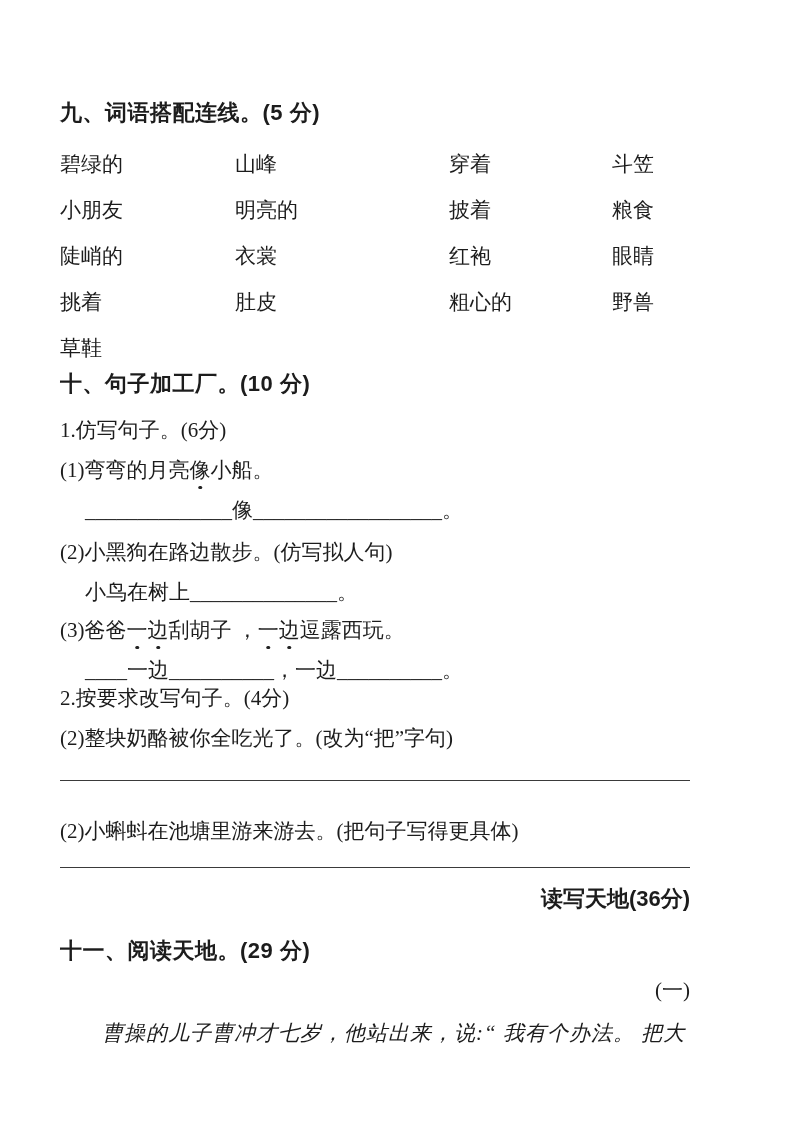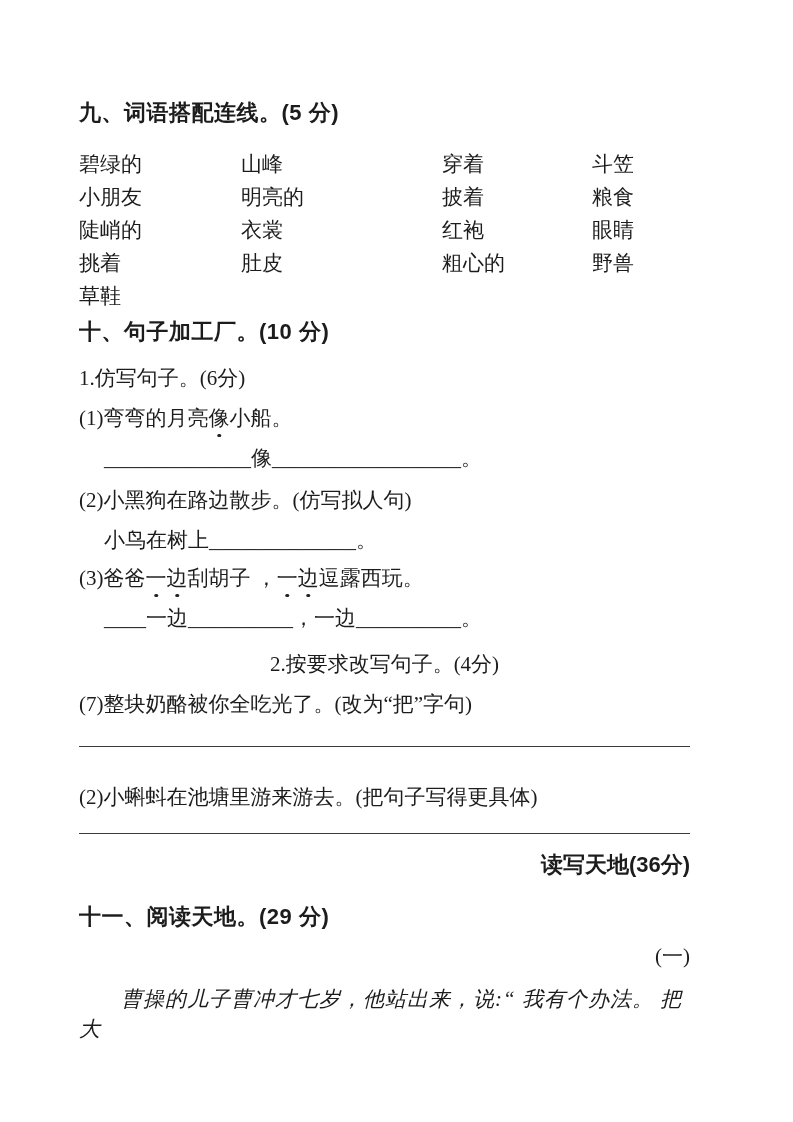--- a/index.html
+++ b/index.html
@@ -2,49 +2,50 @@
 <html><head>
 <meta charset="utf-8">
 <style>
   html,body{margin:0;padding:0;background:#e8e8e8;}
   .page{
     position:relative;
     width:793px;height:1122px;
     margin:0 auto;
     background:#ffffff;
     box-sizing:border-box;
-    padding:98px 103px 0 79px;
+    padding:98px 103px 0 60px;
     font-family:"Liberation Serif","DejaVu Serif",serif;
     color:#1c1c1c;
     font-size:21px;
     overflow:hidden;
   }
   .sec-heading{
     font-family:"Liberation Sans","DejaVu Sans",sans-serif;
     font-weight:bold;
     font-size:22px;
     line-height:30px;
     letter-spacing:0.5px;
   }
   .match{
     margin-top:20px;
     display:grid;
     grid-template-columns:162px 201px 150px 1fr;
     line-height:33px;
     font-size:21px;
+    gap:13px;
   }
   .match span{display:block;}
   .line{line-height:28px;}
   .mt4{margin-top:4px;}
   .mt10{margin-top:10px;}
   .mt12{margin-top:12px;}
   .mt14{margin-top:14px;}
   .mt16{margin-top:16px;}
   .mt17{margin-top:17px;}
-  .mt18{margin-top:18px;text-align:center;}
+  .mt18{}
   .mt22{margin-top:22px;}
   .mt36{margin-top:36px;}
   .indent1{padding-left:25px;}
   .center{text-align:right;}
   .banner{
     font-family:"Liberation Sans","DejaVu Sans",sans-serif;
     font-weight:bold;
     font-size:22px;
     line-height:30px;
   }
@@ -116,21 +117,21 @@
   <div class="line mt14">(2)小黑狗在路边散步。(仿写拟人句)</div>
 
   <div class="line mt14 indent1 blank-text">小鸟在树上______________。</div>
 
   <div class="line mt10">(3)爸爸<span class="dotted">一</span><span class="dotted">边</span>刮胡子 ，<span class="dotted">一</span><span class="dotted">边</span>逗露西玩。</div>
 
   <div class="line mt12 indent1 blank-text">____一边__________，一边__________。</div>
 
   <div class="line mt18">2.按要求改写句子。(4分)</div>
 
-  <div class="line mt12">(7)整块奶酪被你全吃光了。(改为“把”字句)</div>
+  <div class="line mt12">(2)整块奶酪被你全吃光了。(改为“把”字句)</div>
 
   <div class="rule"></div>
 
   <div class="line mt36">(2)小蝌蚪在池塘里游来游去。(把句子写得更具体)</div>
 
   <div class="rule rule2"></div>
 
   <div class="banner center mt16">读写天地(36分)</div>
 
   <div class="sec-heading mt22">十一、阅读天地。(29 分)</div>

